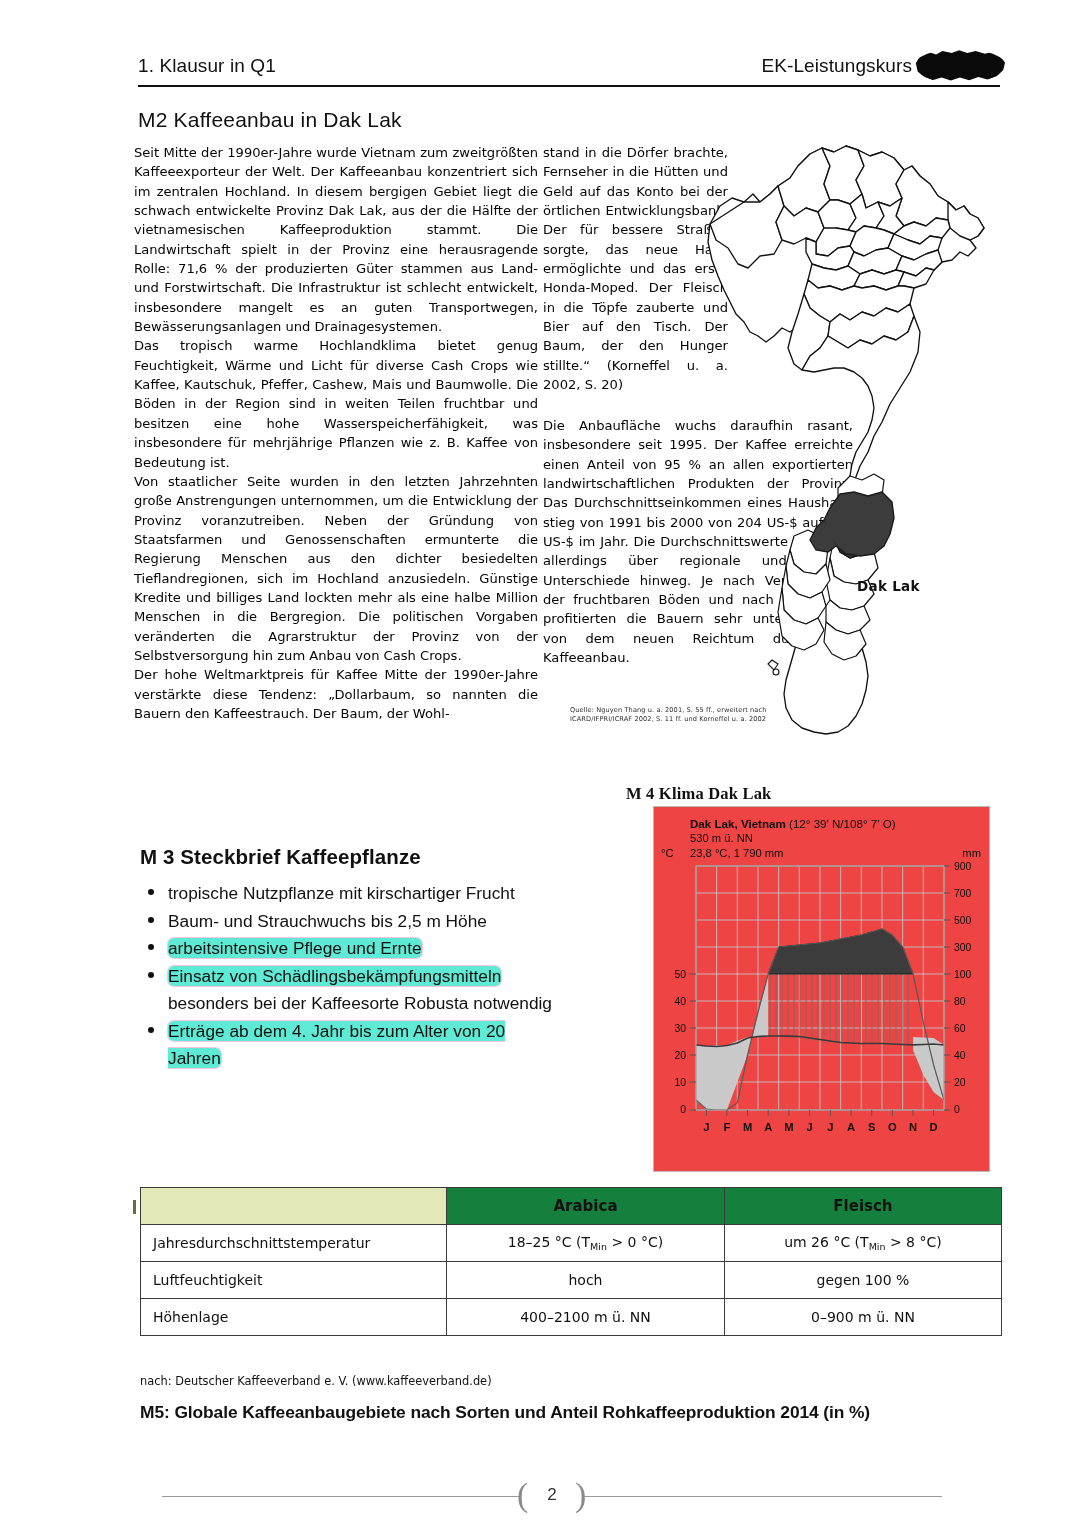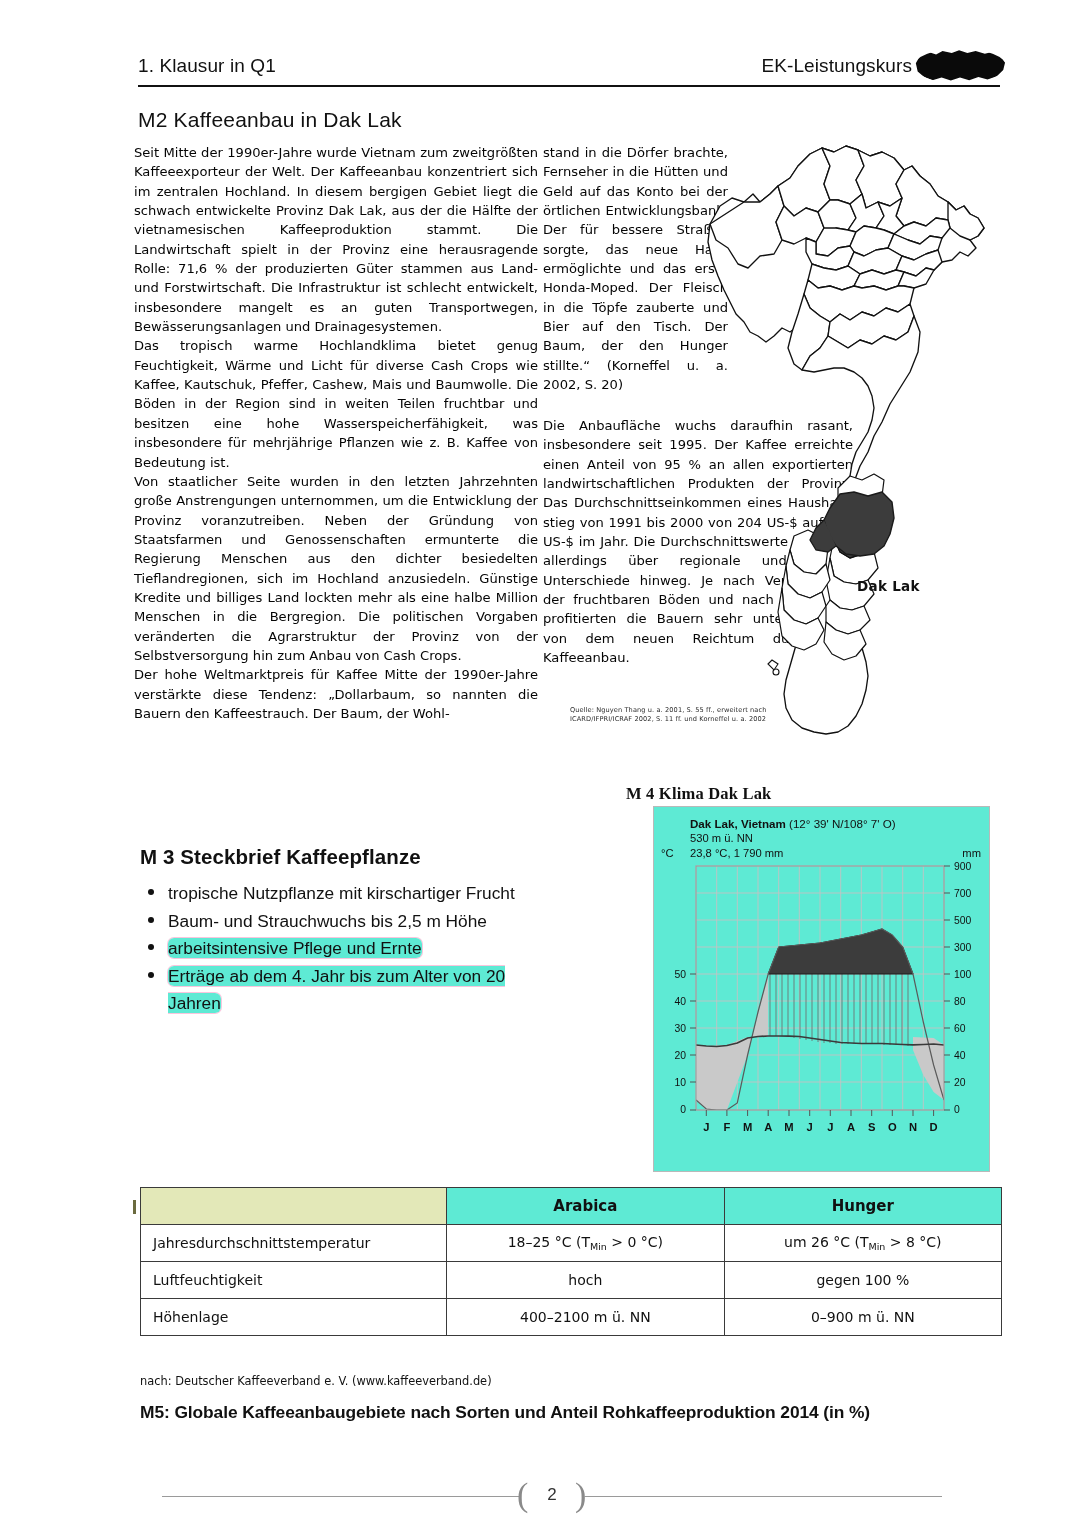--- a/index.html
+++ b/index.html
@@ -64,36 +64,36 @@
   .m3-list{position:absolute;left:128px;top:880px;width:420px;
            font-size:17.3px;line-height:27.5px;}
   .m3-list .li{position:relative;padding-left:28px;margin-bottom:0px;}
   .m3-list .li .bullet{position:absolute;left:8px;top:9px;width:6px;height:6px;border-radius:50%;background:#111;}
   .hl{background:#5eead4;box-shadow:0 0 0 1px #f9c5dd;border-radius:6px;}
 
   
   .m4-title{position:absolute;left:614px;top:784px;
             font-family:"Liberation Serif",serif;font-size:16.5px;font-weight:bold;letter-spacing:.2px;}
   .climabox{position:absolute;left:641px;top:806px;width:335px;height:364px;
-            border:1px solid #b9b9b9;background:#5eead4;}
+            border:1px solid #b9b9b9;background:#ef4444;}
   .cl-name{position:absolute;left:36px;top:10px;font-size:11.6px;font-weight:bold;color:#111;white-space:nowrap;}
   .cl-name span.reg{font-weight:normal;}
   .cl-alt{position:absolute;left:36px;top:25px;font-size:11.2px;color:#111;}
   .cl-avg{position:absolute;left:36px;top:40px;font-size:11.2px;color:#111;}
   .cl-unitL{position:absolute;left:7px;top:40px;font-size:11.2px;color:#111;}
   .cl-unitR{position:absolute;right:8px;top:40px;font-size:11.2px;color:#111;}
   .plot{position:absolute;left:0;top:0;width:335px;height:364px;}
   .plot svg{display:block;}
 
   
   .tbl{position:absolute;left:128px;top:1187px;width:862px;
        border-collapse:collapse;
        font-family:"DejaVu Sans",sans-serif;}
   .tbl td,.tbl th{border:1px solid #3a3a3a;height:36px;padding:0 12px;font-size:14px;font-weight:normal;color:#111;}
-  .tbl thead th{background:#5eead4;font-weight:bold;font-size:15px;text-align:center;}
+  .tbl thead th{background:#15803d;font-weight:bold;font-size:15px;text-align:center;}
   .tbl thead th.blank{background:#e3e8b8;}
   .tbl tbody td.lab{text-align:left;width:292px;}
   .tbl tbody td.val{text-align:center;width:285px;}
   .tbl sub{font-size:9.5px;margin-top:32px;}
   .edge-mark{position:absolute;left:121px;top:1200px;width:3px;height:14px;background:#6b6b3f;}
 
   .tbl-src{position:absolute;left:128px;top:1374px;
            font-family:"DejaVu Sans",sans-serif;font-size:11.4px;color:#111;}
 
   .m5-title{position:absolute;left:128px;top:1402px;font-size:17.4px;font-weight:bold;letter-spacing:-.1px;}
@@ -205,20 +205,24 @@
       <span class="bullet"></span>
       <span>tropische Nutzpflanze mit kirschartiger Frucht</span>
     </div>
     <div class="li">
       <span class="bullet"></span>
       <span>Baum- und Strauchwuchs bis 2,5 m Höhe</span>
     </div>
     <div class="li">
       <span class="bullet"></span>
       <span class="hl">arbeitsintensive Pflege und Ernte</span>
+    </div>
+    <div class="li">
+      <span class="bullet"></span>
+      <span class="hl">Einsatz von Schädlingsbekämpfungsmitteln</span><span> besonders bei der Kaffeesorte Robusta notwendig</span>
     </div>
     <div class="li">
       <span class="bullet"></span>
       <span class="hl">Erträge ab dem 4. Jahr bis zum Alter von 20 Jahren</span>
     </div>
   </div>
 
   <div class="m4-title">M 4  Klima Dak Lak</div>
   <div class="climabox">
     <div class="cl-name"><span>Dak Lak, Vietnam</span> <span class="reg">(12° 39' N/108° 7' O)</span></div>
@@ -385,21 +389,21 @@
       </svg>
     </div>
   </div>
 
   <div class="edge-mark"></div>
   <table class="tbl">
     <thead>
       <tr>
         <th class="blank"></th>
         <th>Arabica</th>
-        <th>Hunger</th>
+        <th>Fleisch</th>
       </tr>
     </thead>
     <tbody>
       <tr>
         <td class="lab">Jahresdurchschnittstemperatur</td>
         <td class="val"><span>18–25 °C (T</span><sub>Min</sub><span> &gt; 0 °C)</span></td>
         <td class="val"><span>um 26 °C (T</span><sub>Min</sub><span> &gt; 8 °C)</span></td>
       </tr>
       <tr>
         <td class="lab">Luftfeuchtigkeit</td>

